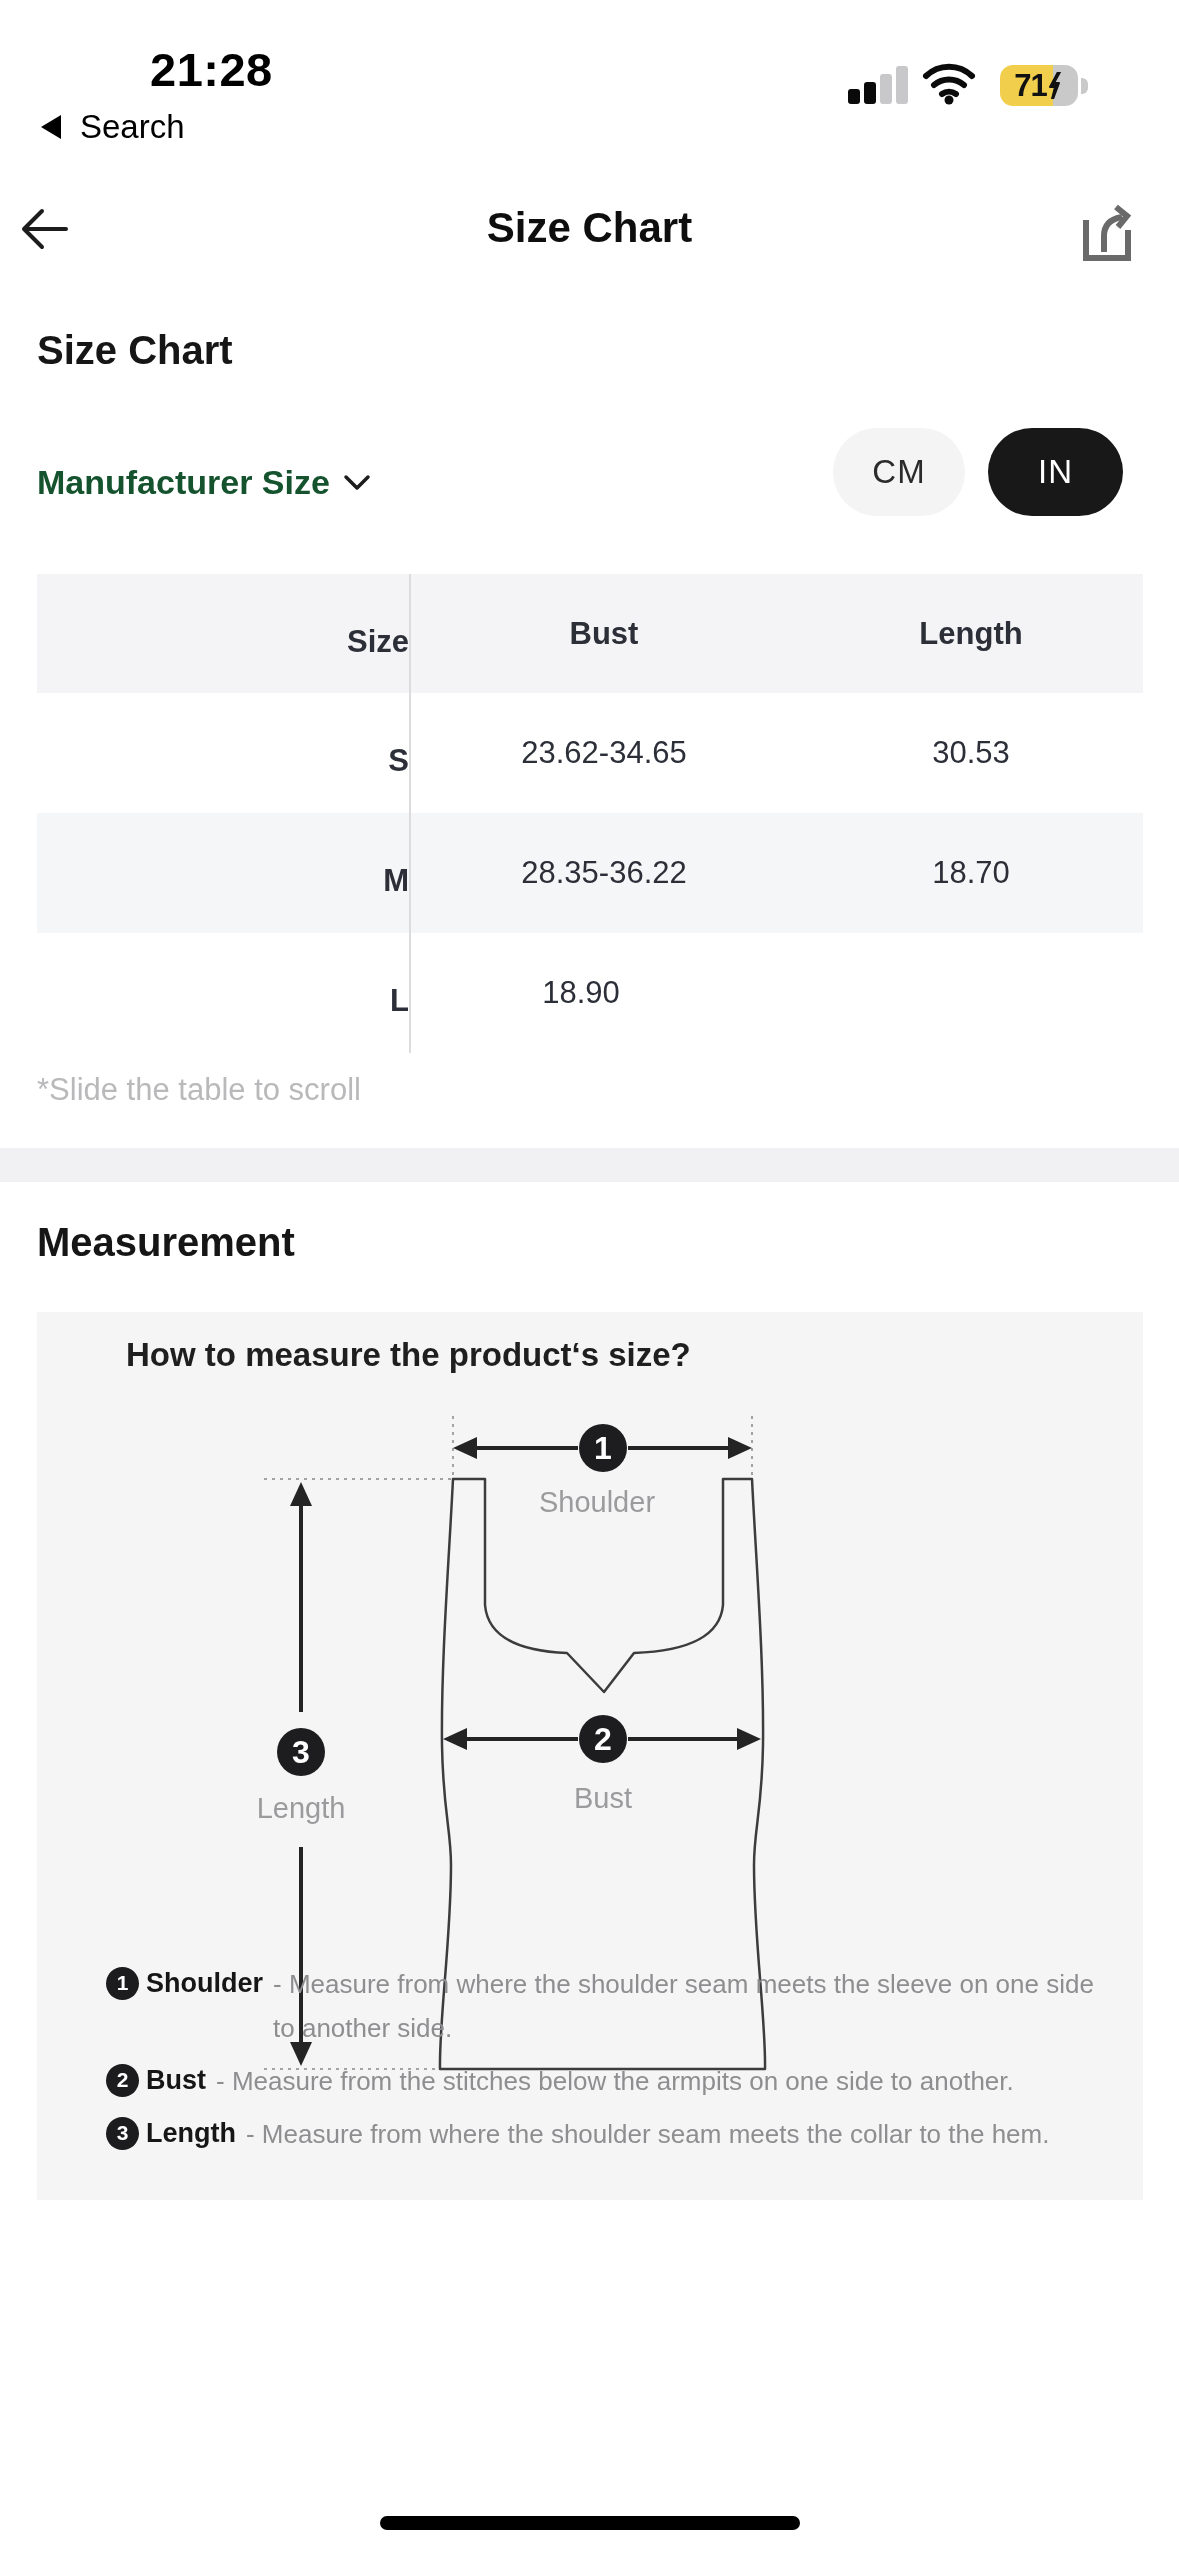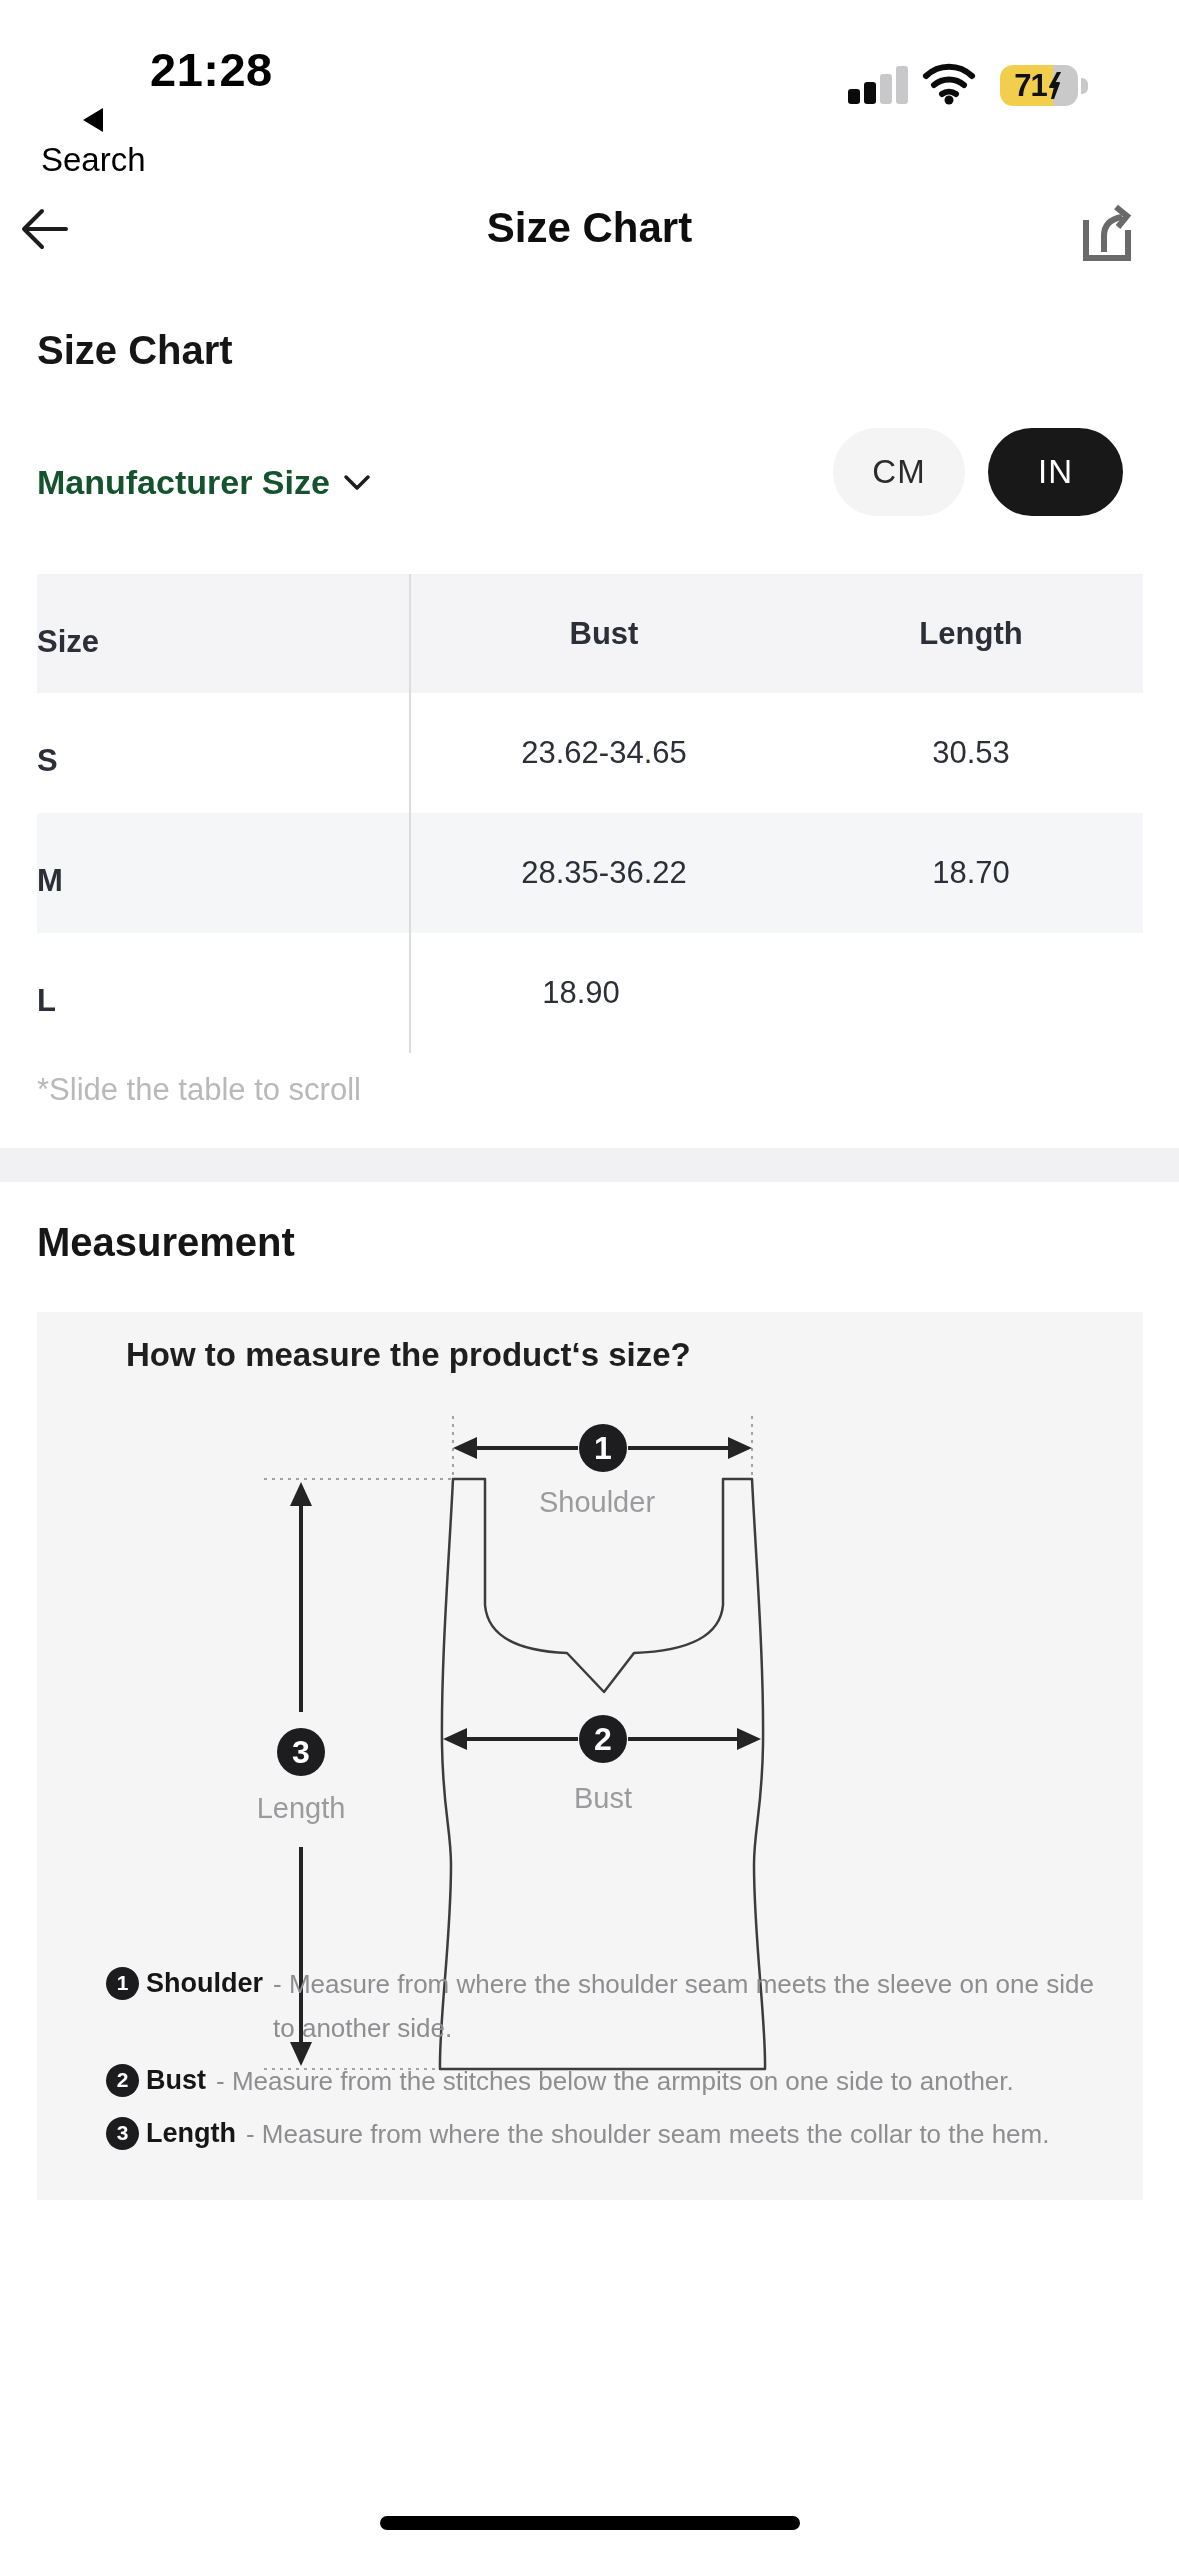--- a/index.html
+++ b/index.html
@@ -2,21 +2,21 @@
 <html><head>
 <meta charset="utf-8">
 <style>
   html,body{margin:0;padding:0;background:#fff;}
   .screen{
     position:relative;width:1179px;height:2556px;background:#ffffff;overflow:hidden;
     font-family:"Liberation Sans","DejaVu Sans",sans-serif;color:#1b1b1b;border-radius:17px;
   }
   
   .time{position:absolute;left:150px;top:42px;width:160px;font-size:47px;font-weight:700;letter-spacing:.5px;color:#000;}
-  .back-app{position:absolute;left:41px;top:108px;display:flex;align-items:center;gap:9px;font-size:33px;color:#000;flex-direction:column;}
+  .back-app{position:absolute;left:41px;top:108px;display:flex;align-items:center;gap:19px;font-size:33px;color:#000;}
   .sigbars{position:absolute;left:848px;top:66px;width:64px;height:38px;display:flex;align-items:flex-end;gap:4px;}
   .sigbars i{display:block;width:12px;border-radius:3px;}
   .wifi{position:absolute;left:922px;top:63px;}
   .battery{position:absolute;left:1000px;top:65px;width:78px;height:41px;border-radius:13px;
     display:flex;align-items:center;justify-content:center;gap:1px;}
   .battery .pct{font-size:31px;font-weight:700;color:#111;letter-spacing:-1px;}
   .battery-nub{position:absolute;left:1081px;top:78px;width:7px;height:16px;border-radius:0 6px 6px 0;background:#c9c9c9;}
   
   .nav-back{position:absolute;left:18px;top:202px;width:54px;height:54px;}
   .nav-title{position:absolute;left:0;top:204px;width:1179px;text-align:center;font-size:42px;font-weight:700;color:#0e0e0e;}
@@ -26,21 +26,21 @@
   .manu{position:absolute;left:37px;top:463px;display:flex;align-items:center;gap:13px;font-size:34px;font-weight:700;color:#14532d;}
   .pill{position:absolute;top:428px;height:88px;border-radius:44px;display:flex;align-items:center;justify-content:center;
     font-size:33px;letter-spacing:1px;box-sizing:border-box;}
   .pill.cm{left:833px;width:132px;background:#f4f4f5;color:#2b2b2b;}
   .pill.in{left:988px;width:135px;background:#181818;color:#ffffff;}
   
   .table{position:absolute;left:37px;top:574px;width:1106px;color:#2c2f38;font-size:31px;}
   .trow{display:flex;height:120px;align-items:center;}
   .trow.head{height:119px;background:#f4f4f6;font-weight:700;}
   .trow.alt{background:#f5f6f7;}
-  .c1{width:372px;text-align:left;margin-top:16px;}
+  .c1{width:372px;text-align:right;margin-top:16px;}
   .c2{width:390px;text-align:center;}
   .c3{width:344px;text-align:center;}
   .size-cell{font-weight:700;}
   .vdivider{position:absolute;left:372px;top:0;width:2px;height:479px;background:#dcdcde;}
   .scroll-note{position:absolute;left:37px;top:1072px;font-size:31px;color:#b9b9bb;}
   .band{position:absolute;left:0;top:1148px;width:1179px;height:34px;background:#f1f1f3;}
   
   .card{position:absolute;left:37px;top:1312px;width:1106px;height:888px;background:#f5f5f6;}
   .card-title{position:absolute;left:69px;top:24px;font-size:33px;font-weight:700;color:#1f1f1f;margin-left:20px;}
   .diagram{position:absolute;left:0;top:88px;}

